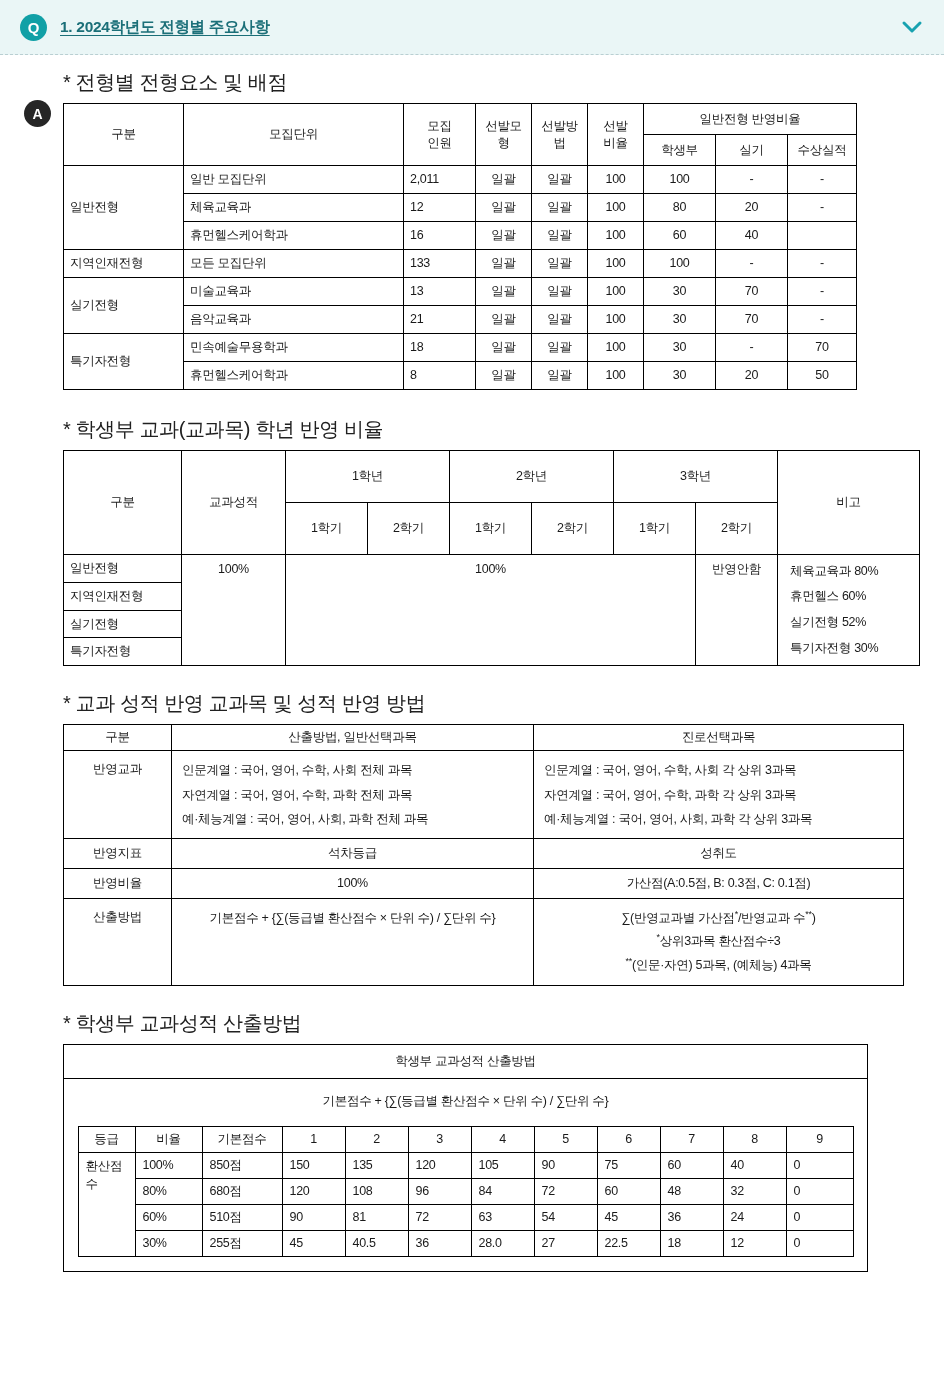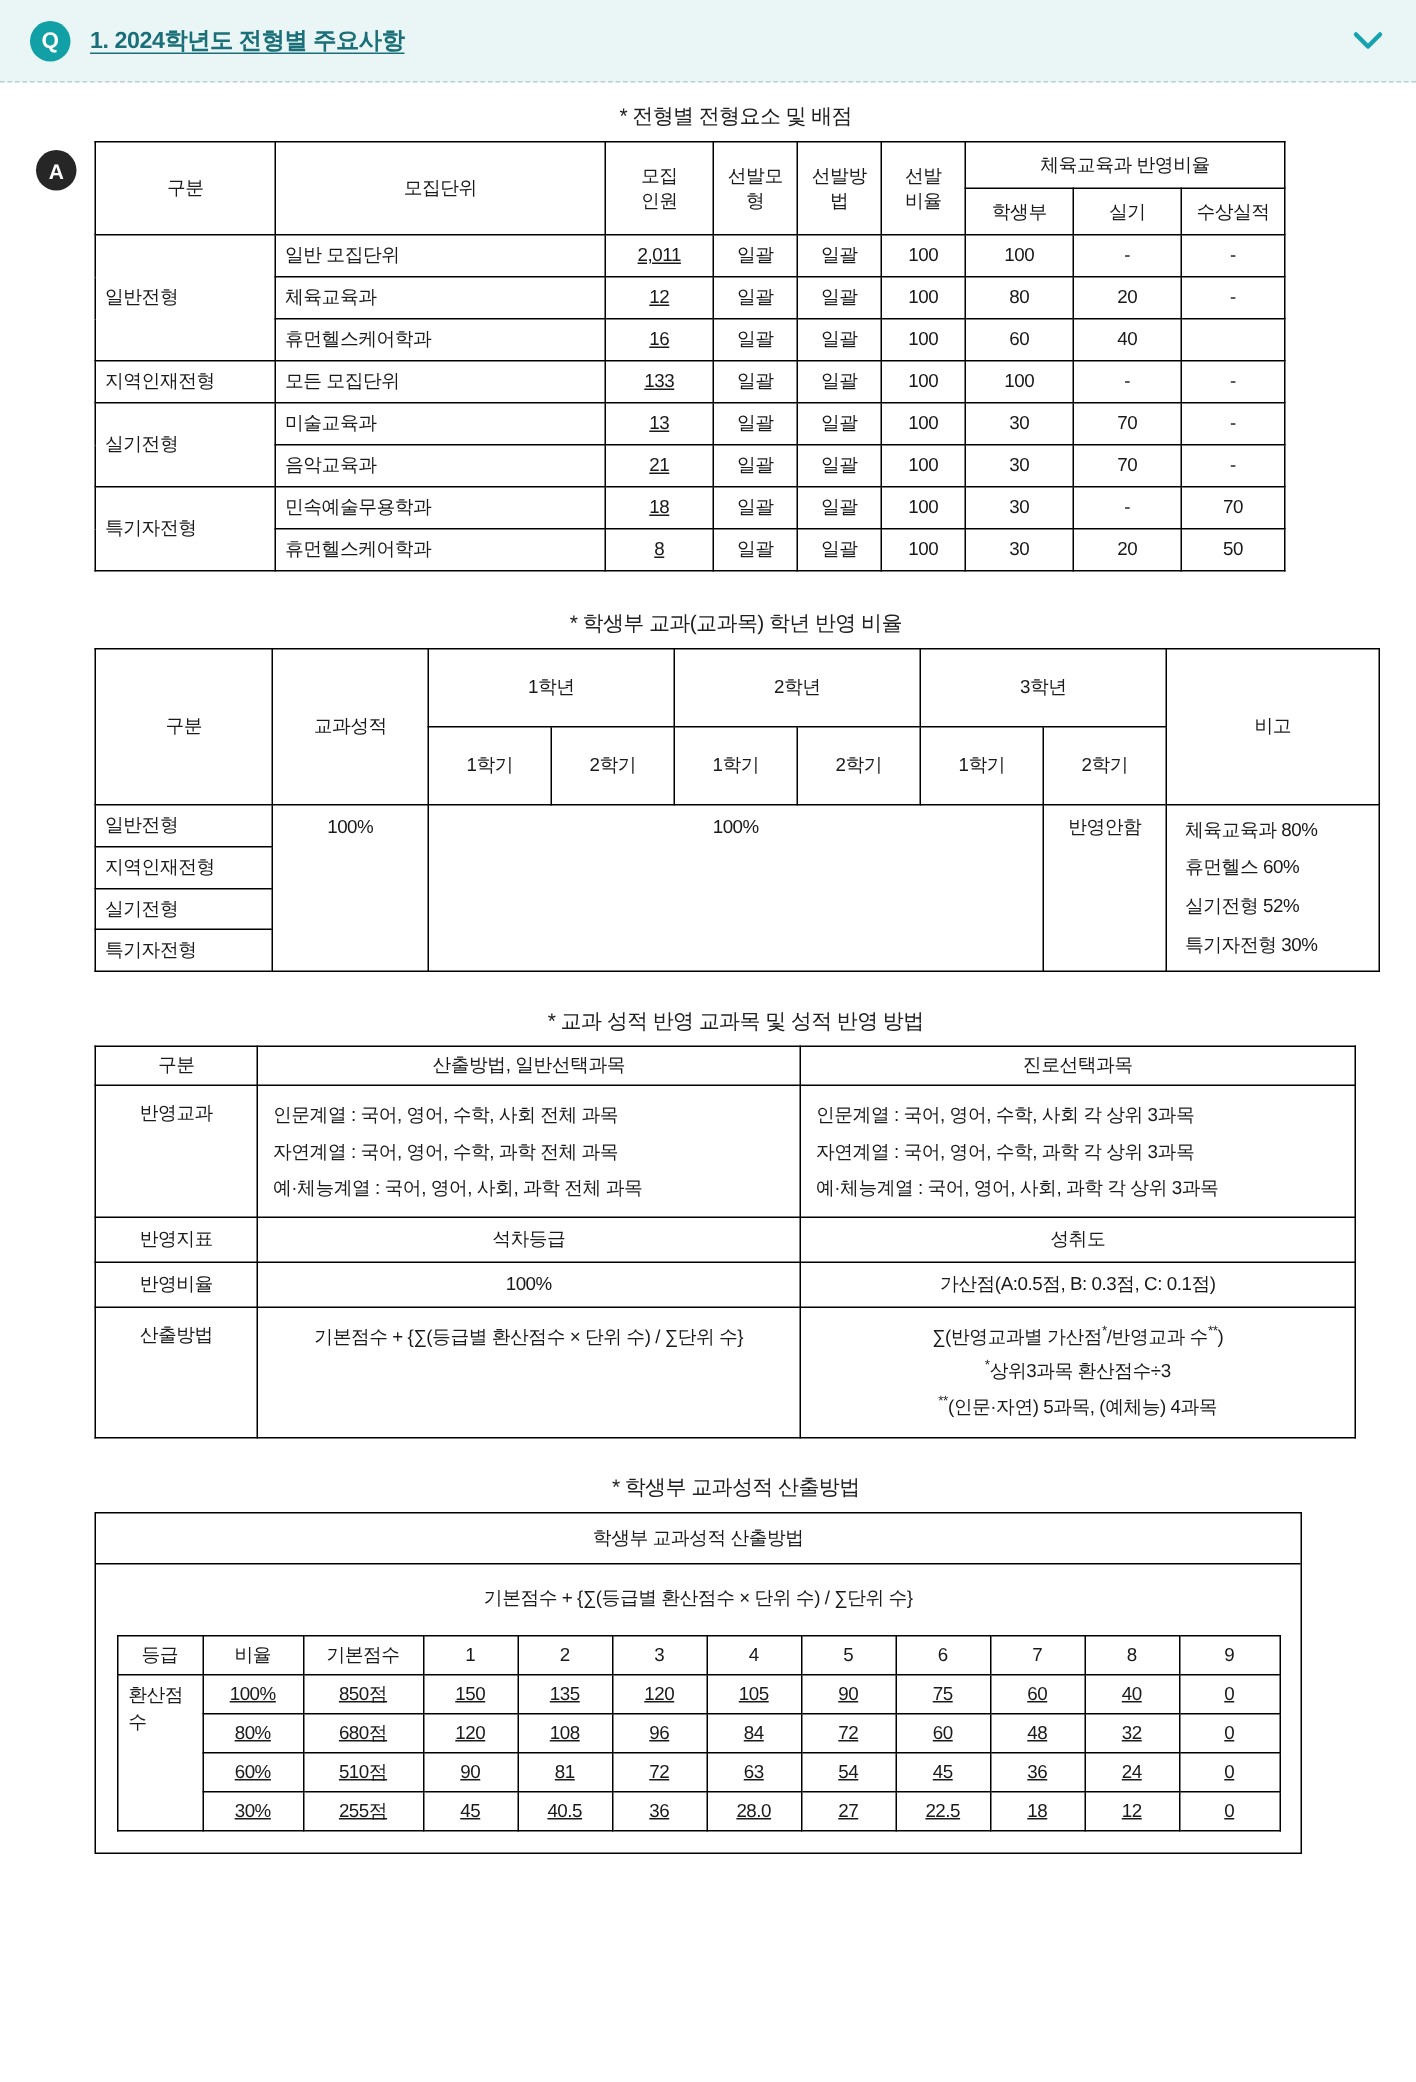--- a/index.html
+++ b/index.html
@@ -65,26 +65,25 @@
     font-size: 14px;
     font-weight: bold;
     display: flex; align-items: center; justify-content: center;
   }
 
   
   .content {
     padding: 14px 26px 20px 63px;
   }
   .sec-title {
-    font-size: 14px;
+    font-size: 20px;
     color: #202020;
     margin: 0 0 7px 0;
     letter-spacing: -0.4px;
     font-weight: normal;
-    text-align: center;
   }
   .block { margin-bottom: 24px; }
   .block.b1 { margin-bottom: 26px; }
 
   
   table.grid {
     border-collapse: collapse;
     table-layout: fixed;
     background: #fff;
   }
@@ -94,21 +93,21 @@
     font-weight: normal;
     color: #1a1a1a;
     padding: 4px 6px;
     line-height: 1.35;
     letter-spacing: -0.3px;
     vertical-align: middle;
   }
   table.grid th { text-align: center; }
   .c  { text-align: center; }
   .l  { text-align: left; }
-  .r  { text-align: center; text-decoration: underline; }
+  .r  { text-align: left; }
   .bold { font-weight: bold; }
 
   
   #t1 { width: 793px; }
   #t1 th { height: 30px; padding: 3px 4px; }
   #t1 td { height: 28px; }
   #t1 .hd-tall { height: 62px; }
 
   
   #t2 { width: 856px; }
@@ -190,21 +189,21 @@
             <span>형</span>
           </th>
           <th rowspan="2" class="hd-tall">
             <span>선발방</span><br>
             <span>법</span>
           </th>
           <th rowspan="2" class="hd-tall">
             <span>선발</span><br>
             <span>비율</span>
           </th>
-          <th colspan="3">체육교육과 반영비율</th>
+          <th colspan="3">일반전형 반영비율</th>
         </tr>
         <tr>
           <th>학생부</th>
           <th>실기</th>
           <th>수상실적</th>
         </tr>
       </thead>
       <tbody>
         <tr>
           <td rowspan="3" class="l">일반전형</td>

